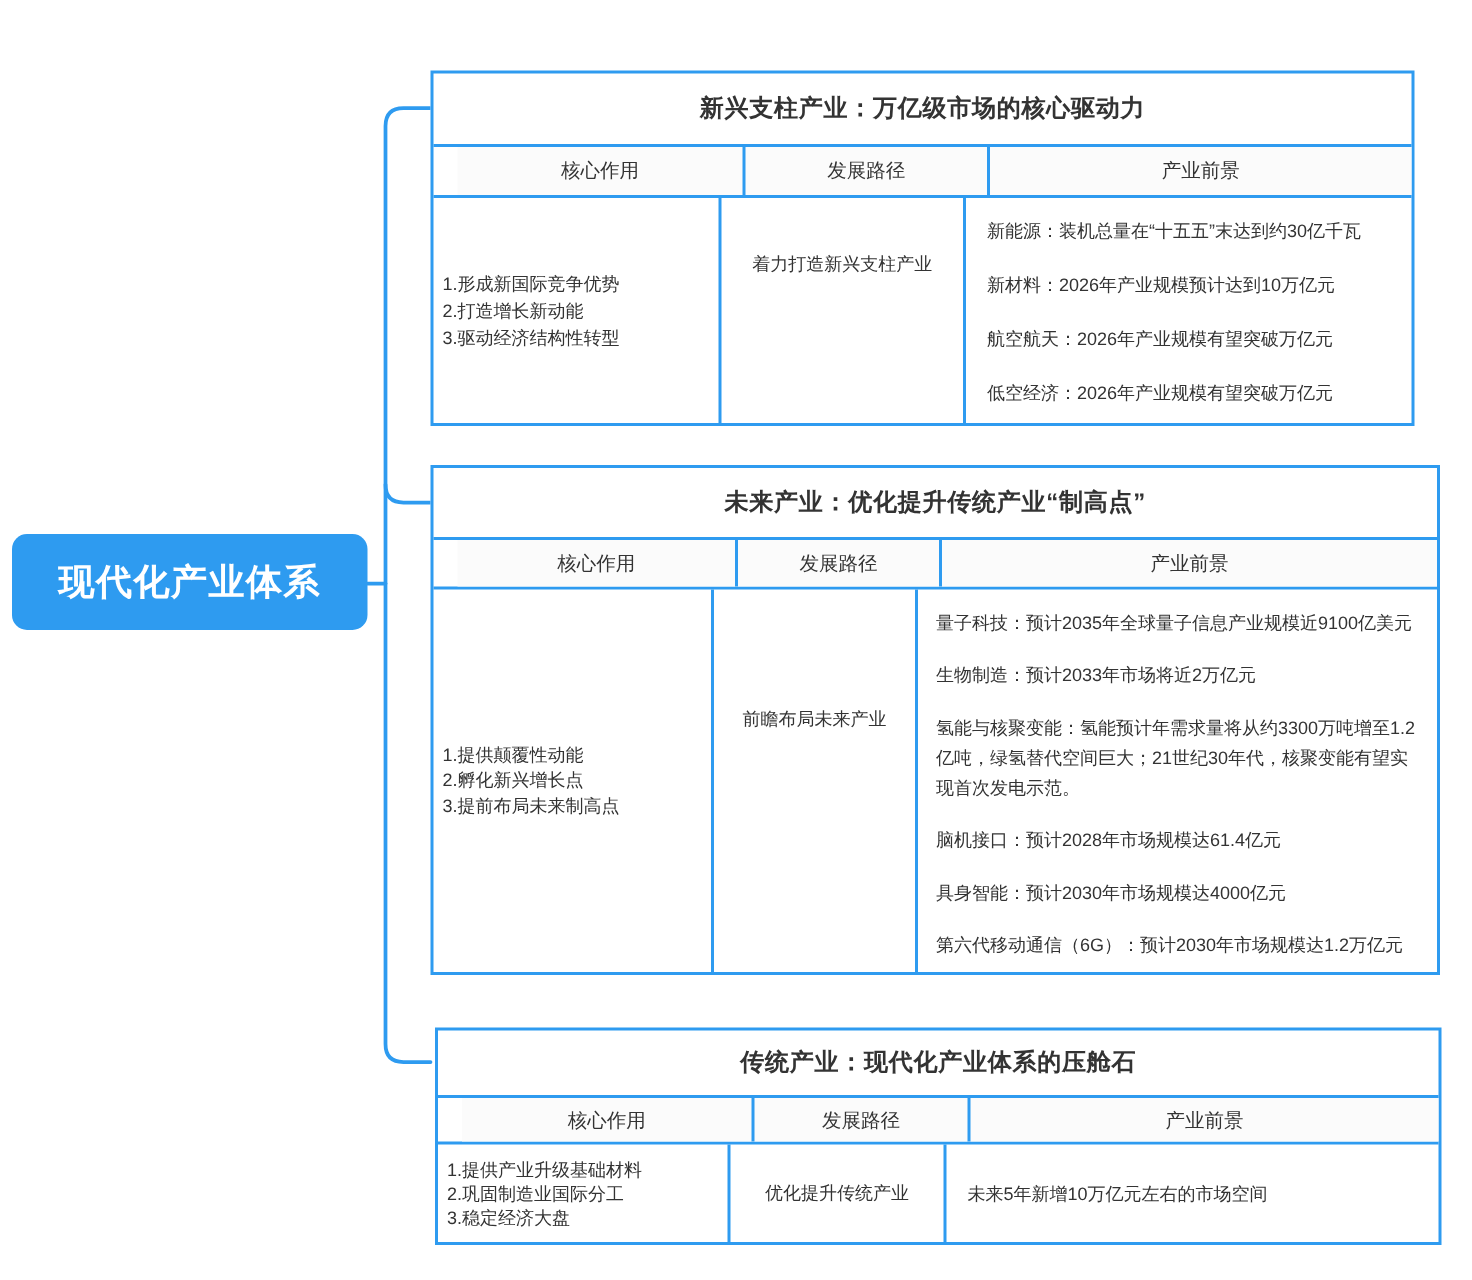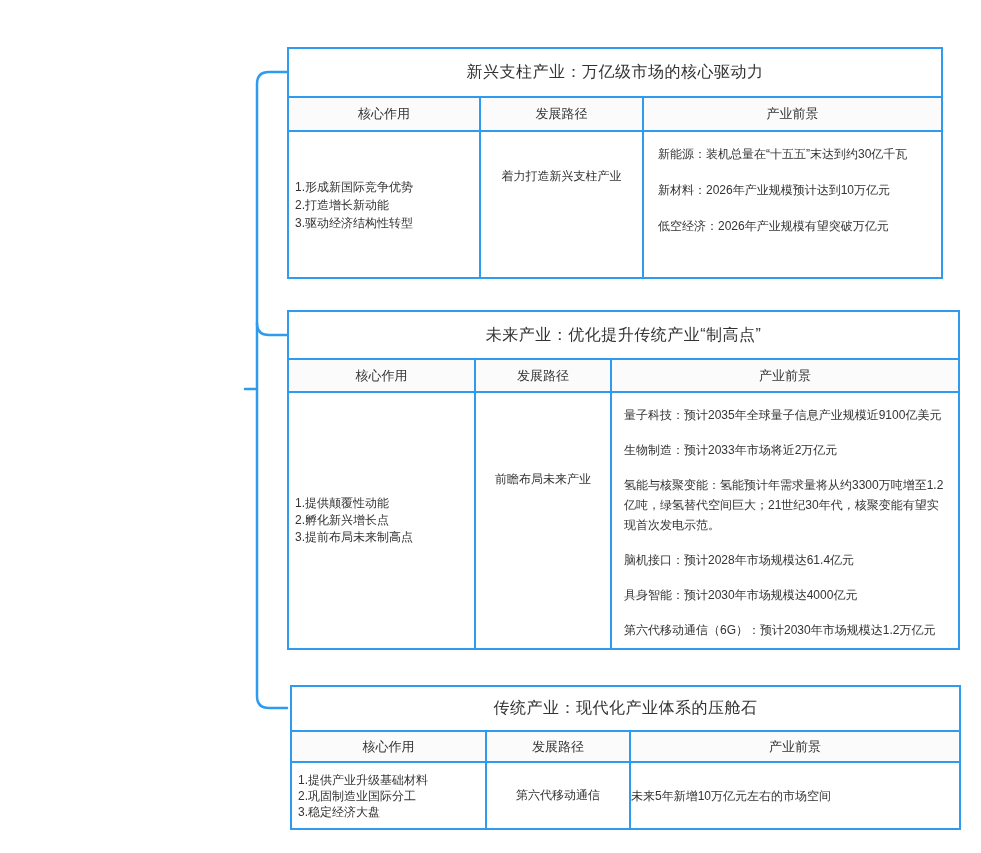--- a/index.html
+++ b/index.html
@@ -30,32 +30,32 @@
     color:var(--node-text);font-size:24px;font-weight:700;letter-spacing:1px;
   }
 
   .tbl{
     position:absolute;
     background:#ffffff;
     border:2px solid var(--accent);
   }
   .tbl-title{
     display:flex;align-items:center;justify-content:center;
-    font-size:16px;font-weight:400;
+    font-size:16px;font-weight:700;
     border-bottom:2px solid var(--accent);
     letter-spacing:0.5px;
   }
   .row{display:grid;}
   .cell{min-width:0;}
   .cell + .cell{border-left:2px solid var(--accent);}
   .head-row .cell{
     display:flex;align-items:center;justify-content:center;
     font-size:13px;background:var(--header-bg);
   }
-  .head-row{border-bottom:2px solid var(--accent);}
+  .head-row{border-bottom:2px solid var(--accent);padding-left:16px;}
   .body-row .cell{font-size:12px;}
 
   .roles-cell{
     display:flex;flex-direction:column;justify-content:center;
     padding:6px 4px 6px 6px;line-height:18px;
   }
   .path-cell{
     display:flex;justify-content:center;
     text-align:center;
   }
@@ -76,54 +76,58 @@
   .t2 .path-cell{padding-top:78px;font-family:Liberation Mono, monospace;}
   .t2 .prospects-cell{padding:12px 10px 8px 12px;}
   .t2 .prospects-cell p + p{margin-top:15px;}
   .t2 .roles-cell{line-height:17px;}
 
   
   .t3 .tbl-title{height:45px;}
   .t3 .head-row .cell{height:29px;}
   .t3 .body-row{min-height:65px;}
   .t3 .path-cell{align-items:center;}
-  .t3 .prospects-cell{display:flex;align-items:center;}
+  .t3 .prospects-cell{display:flex;align-items:center;padding-left:14px;}
   .t3 .roles-cell{line-height:16px;}
 </style>
 </head>
 <body>
 
 <div class="canvas">
 
   <svg class="connectors" viewBox="0 0 981 853" aria-hidden="true">
     <path d="M287 72 H269 Q257 72 257 84 V696 Q257 708 269 708 H287"></path>
     <path d="M257 323 Q257 335 269 335 H287"></path>
     <path d="M245 389 H257"></path>
   </svg>
 
+  <div class="root-node">
+    <span>现代化产业体系</span>
+  </div>
 
   <div class="tbl t1" style="left:287px;top:47px;width:656px;">
     <div class="tbl-title">新兴支柱产业：万亿级市场的核心驱动力</div>
     <div class="row head-row" style="grid-template-columns:190px 163px 1fr;">
       <div class="cell">核心作用</div>
       <div class="cell">发展路径</div>
       <div class="cell">产业前景</div>
     </div>
     <div class="row body-row" style="grid-template-columns:190px 163px 1fr;">
       <div class="cell roles-cell">
         <div>1.形成新国际竞争优势</div>
         <div>2.打造增长新动能</div>
         <div>3.驱动经济结构性转型</div>
       </div>
       <div class="cell path-cell">
         <span>着力打造新兴支柱产业</span>
       </div>
       <div class="cell prospects-cell">
         <p>新能源：装机总量在“十五五”末达到约30亿千瓦</p>
         <p>新材料：2026年产业规模预计达到10万亿元</p>
+        <p>航空航天：2026年产业规模有望突破万亿元</p>
         <p>低空经济：2026年产业规模有望突破万亿元</p>
       </div>
     </div>
   </div>
 
   <div class="tbl t2" style="left:287px;top:310px;width:673px;">
     <div class="tbl-title">未来产业：优化提升传统产业“制高点”</div>
     <div class="row head-row" style="grid-template-columns:185px 136px 1fr;">
       <div class="cell">核心作用</div>
       <div class="cell">发展路径</div>
@@ -156,21 +160,21 @@
       <div class="cell">发展路径</div>
       <div class="cell">产业前景</div>
     </div>
     <div class="row body-row" style="grid-template-columns:193px 144px 1fr;">
       <div class="cell roles-cell">
         <div>1.提供产业升级基础材料</div>
         <div>2.巩固制造业国际分工</div>
         <div>3.稳定经济大盘</div>
       </div>
       <div class="cell path-cell">
-        <span>第六代移动通信</span>
+        <span>优化提升传统产业</span>
       </div>
       <div class="cell prospects-cell">
         <p>未来5年新增10万亿元左右的市场空间</p>
       </div>
     </div>
   </div>
 
 </div>
 
 </body></html>

